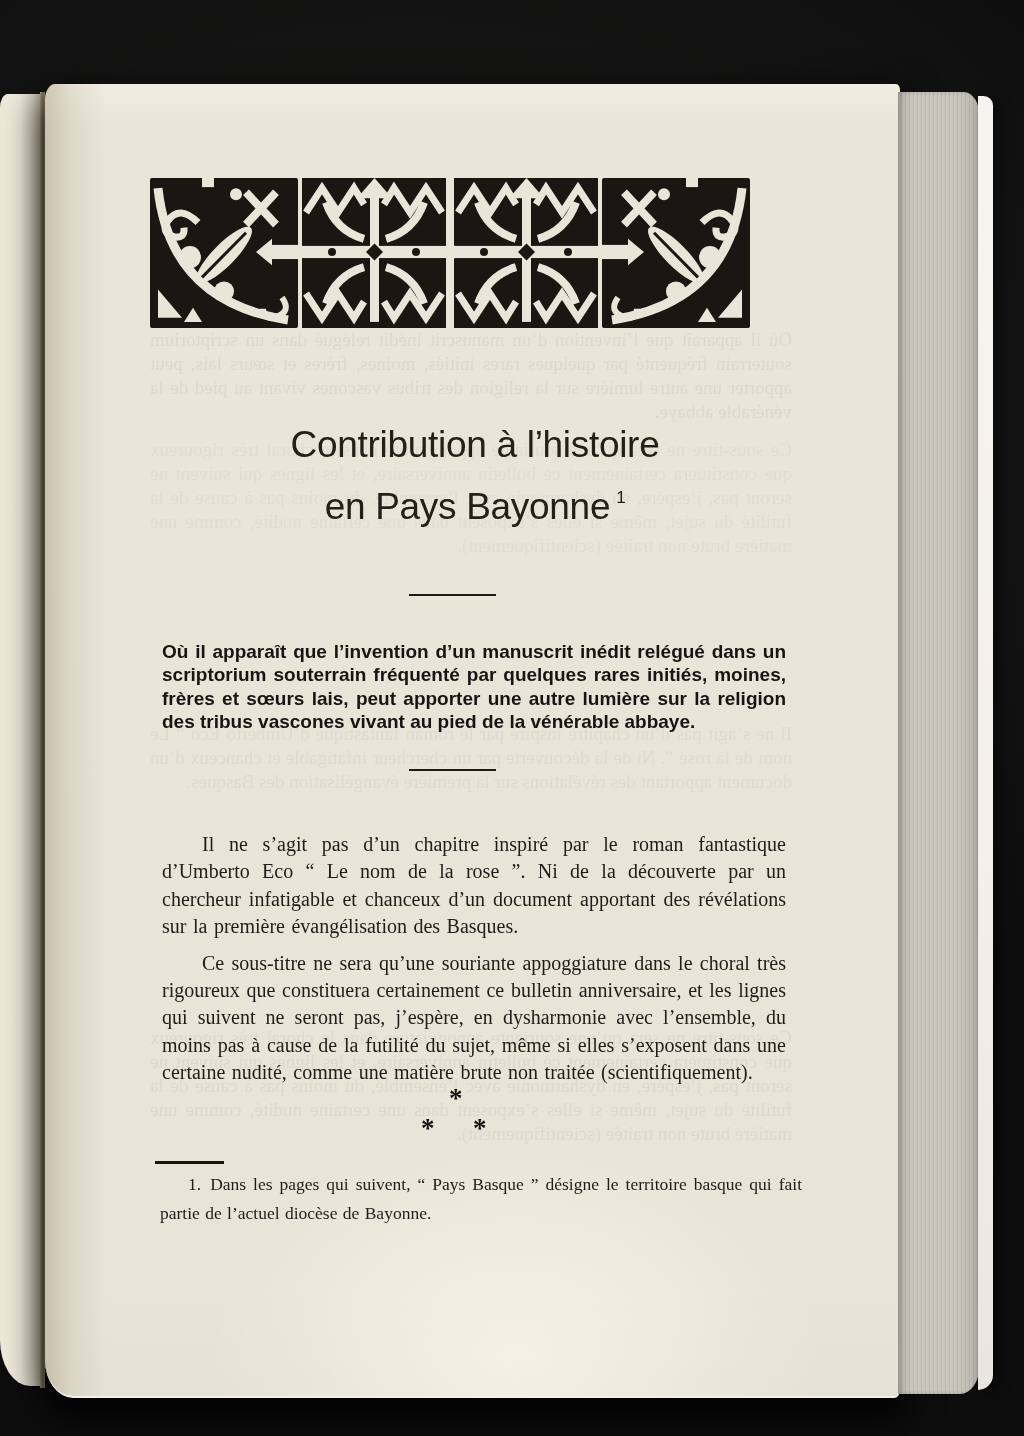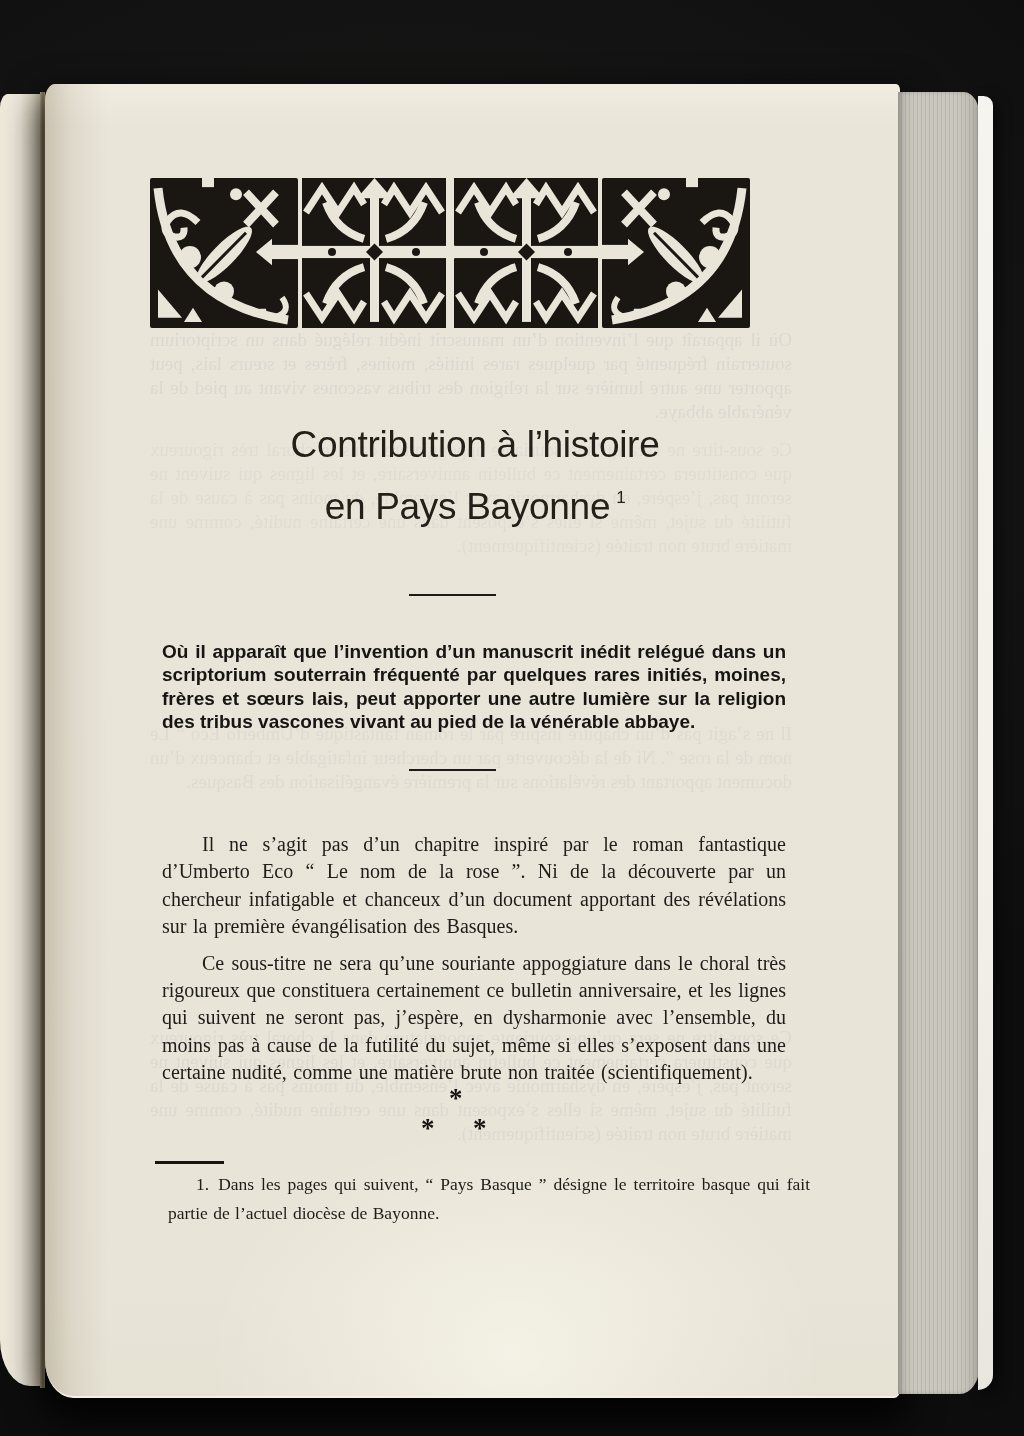--- a/index.html
+++ b/index.html
@@ -50,21 +50,21 @@
       font-family:"Liberation Sans","DejaVu Sans",sans-serif;font-weight:700;
       font-size:19px;line-height:23.3px;text-align:justify;color:#171513;}
   .bodycopy{left:162px;top:831px;width:624px;font-size:20px;line-height:27.4px;
       text-align:justify;word-spacing:1.5px;}
   .bodycopy p{margin:0 0 9px 0;text-indent:40px;}
   .asterisk{position:absolute;z-index:3;font-size:27px;font-weight:700;color:#14120f;}
   .ast-top{left:449px;top:1083px;}
   .ast-bl{left:421px;top:1113px;}
   .ast-br{left:473px;top:1113px;}
   .fn-rule{left:155px;top:1161px;width:69px;height:3px;background:#17150f;}
-  .footnote{left:168px;top:1170px;width:642px;font-size:17.5px;line-height:29px;
+  .footnote{left:160px;top:1170px;width:642px;font-size:17.5px;line-height:29px;
       text-align:justify;word-spacing:1px;}
   .footnote .fn-indent{display:inline-block;width:28px;}
   .footnote .fn-marker{margin-right:9px;}
 </style>
 </head>
 <body>
 
 <div id="stage">
 
   <div class="facing-page"></div>

